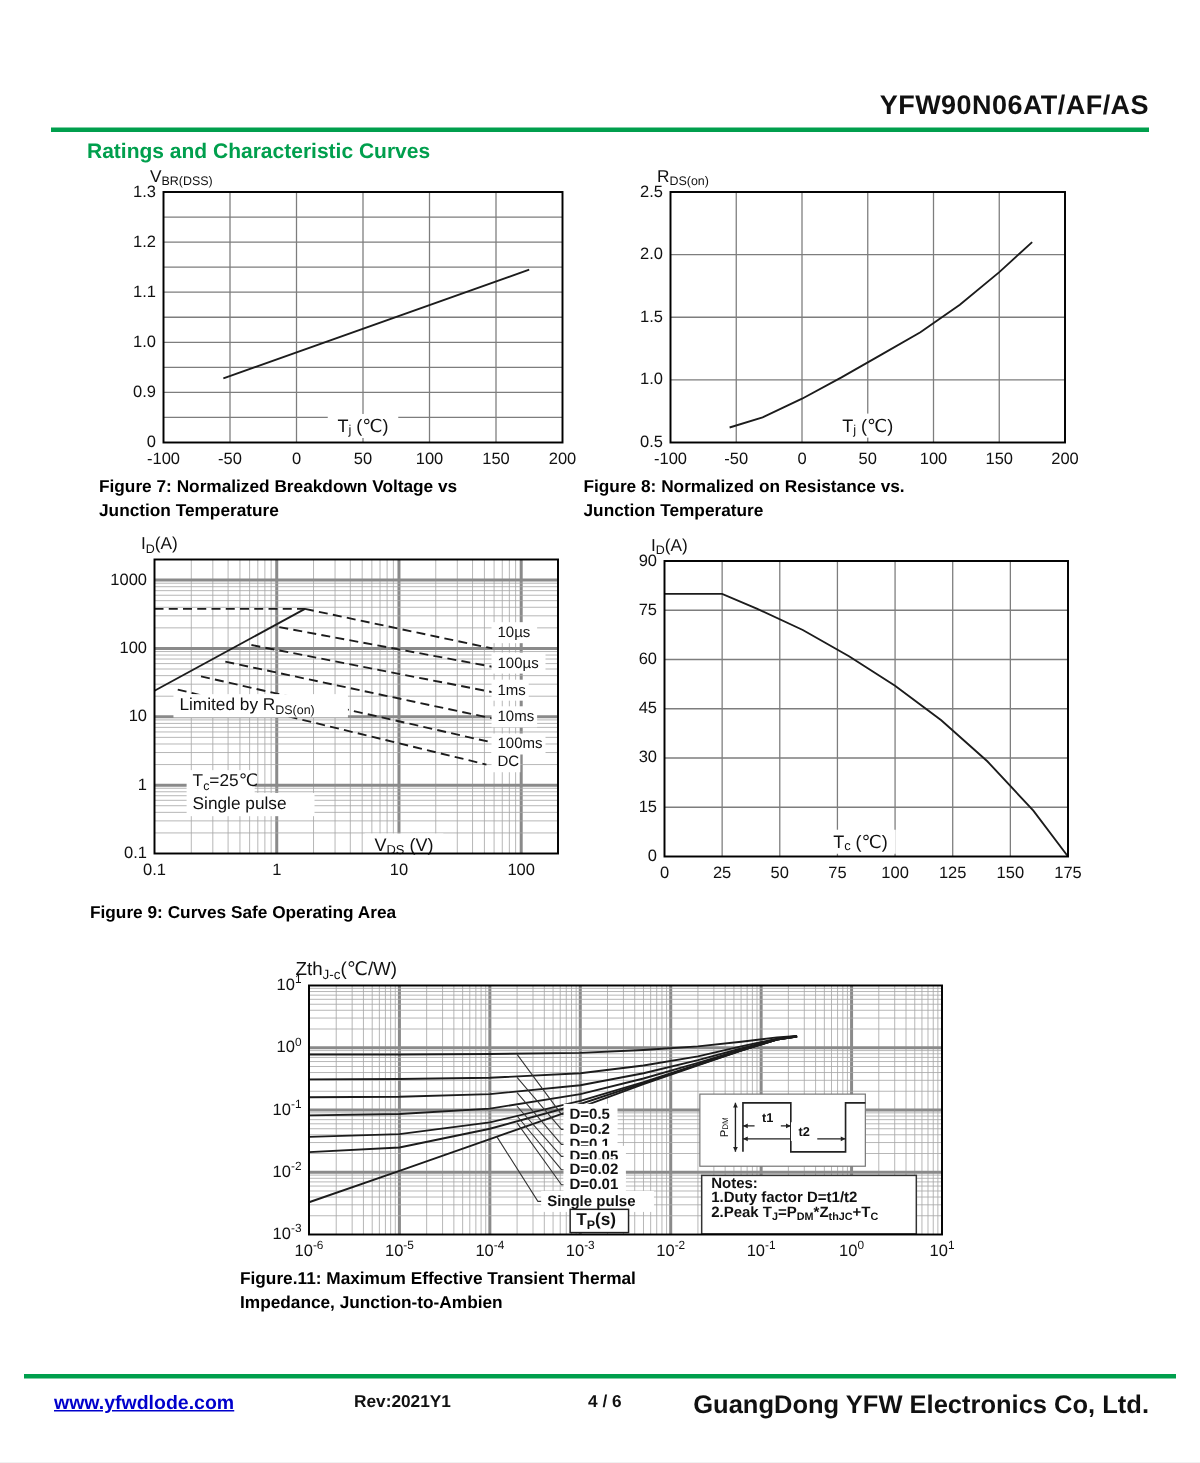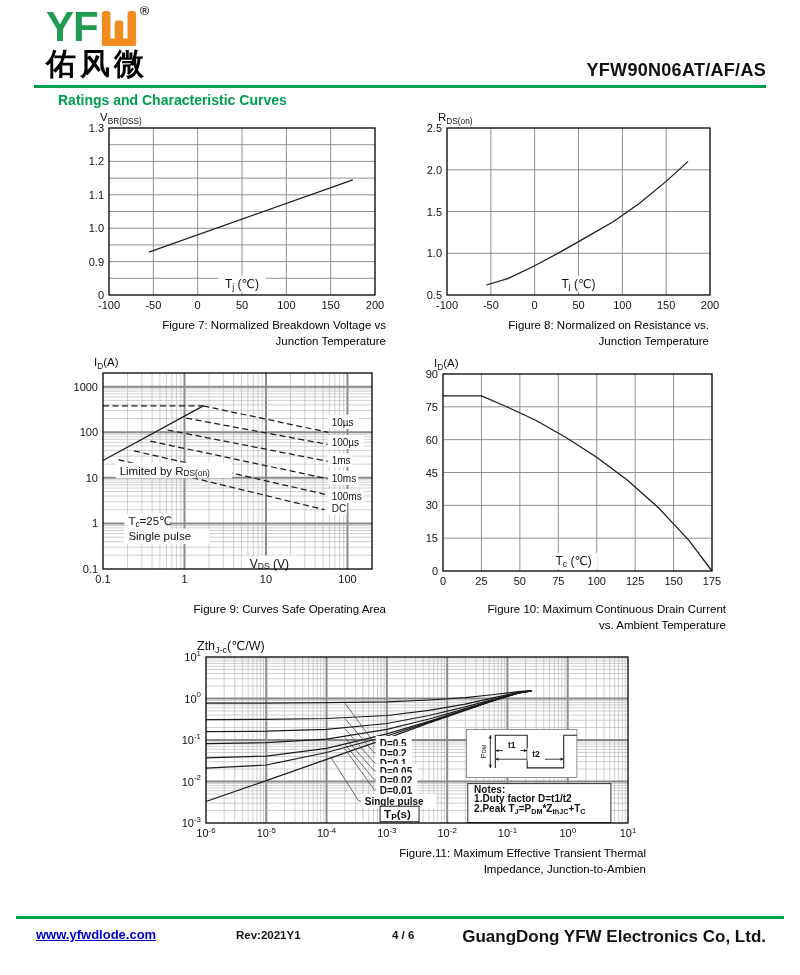--- a/index.html
+++ b/index.html
@@ -17,51 +17,38 @@
   .hrule{position:absolute;left:34px;top:85px;width:732px;height:3px;background:var(--green);}
   .sectitle{position:absolute;left:34px;top:92px;font-size:14px;font-weight:800;color:var(--green);padding-left:24px;}
   
   .chart{position:absolute;}
   .chart svg{display:block;}
   #c-fig7 {left:66px; top:113px;}
   #c-fig8 {left:404px;top:113px;}
   #c-fig9 {left:60px; top:355px;}
   #c-fig10{left:400px;top:355px;}
   #c-fig11{left:158px;top:638px;}
-  .fig-cap{position:absolute;text-align:right;font-size:11.5px;font-weight:400;line-height:16px;color:#000;}
+  .fig-cap{position:absolute;text-align:left;font-size:11.5px;font-weight:700;line-height:16px;color:#000;}
   #cap-fig7 {left:66px; top:317px;width:320px;}
   #cap-fig8 {left:389px;top:317px;width:320px;}
   #cap-fig9 {left:60px; top:601px;width:326px;}
   #cap-fig10{left:400px;top:601px;width:326px;}
   #cap-fig11{left:160px;top:845px;width:486px;}
   
   .frule{position:absolute;left:16px;top:916px;width:768px;height:3px;background:var(--green);}
   .flink{position:absolute;left:36px;top:927px;font-size:13px;font-weight:800;color:var(--link);text-decoration:underline;}
   .frev{position:absolute;left:236px;top:929px;font-size:11.5px;font-weight:800;}
   .fpage{position:absolute;left:392px;top:929px;font-size:11.5px;font-weight:800;}
   .fcomp{position:absolute;right:34px;top:927px;font-size:17px;font-weight:800;}
 </style>
 </head>
 <body>
 
 <div class="page">
 
-  <div class="logo">
-    <div class="logo-row">
-      <span class="logo-yf">YF</span>
-      <svg class="logo-w" width="38" height="38" viewBox="0 0 40 40">
-        <rect x="2" y="1" width="9" height="37" rx="3" fill="#F28C1E"></rect>
-        <rect x="29" y="1" width="9" height="37" rx="3" fill="#F28C1E"></rect>
-        <rect x="15.5" y="11" width="9" height="27" rx="3" fill="#F28C1E"></rect>
-        <rect x="2" y="30" width="36" height="8" rx="3" fill="#F28C1E"></rect>
-      </svg>
-      <span class="logo-reg">®</span>
-    </div>
-    <div class="logo-cn">佑风微</div>
-  </div>
 
   <div class="partno">YFW90N06AT/AF/AS</div>
   <div class="hrule"></div>
   <div class="sectitle">Ratings and Characteristic Curves</div>
 
   <div class="chart" id="c-fig7">
       <svg viewBox="0 0 320 198" width="320" height="198">
         <line x1="87.33333333333333" y1="15" x2="87.33333333333333" y2="182" stroke="#7d7d7d" stroke-width="0.85"></line>
         <line x1="131.66666666666666" y1="15" x2="131.66666666666666" y2="182" stroke="#7d7d7d" stroke-width="0.85"></line>
         <line x1="176" y1="15" x2="176" y2="182" stroke="#7d7d7d" stroke-width="0.85"></line>
@@ -437,24 +424,20 @@
     <div>Figure 7: Normalized Breakdown Voltage vs</div>
     <div>Junction Temperature</div>
   </div>
   <div class="fig-cap" id="cap-fig8">
     <div>Figure 8: Normalized on Resistance vs.</div>
     <div>Junction Temperature</div>
   </div>
   <div class="fig-cap" id="cap-fig9">
     <div>Figure 9: Curves Safe Operating Area</div>
   </div>
-  <div class="fig-cap" id="cap-fig10">
-    <div>Figure 10: Maximum Continuous Drain Current</div>
-    <div>vs. Ambient Temperature</div>
-  </div>
   <div class="fig-cap" id="cap-fig11">
     <div>Figure.11: Maximum Effective Transient Thermal</div>
     <div>Impedance, Junction-to-Ambien</div>
   </div>
 
   <div class="frule"></div>
   <a class="flink" href="#">www.yfwdlode.com</a>
   <div class="frev">Rev:2021Y1</div>
   <div class="fpage">4 / 6</div>
   <div class="fcomp">GuangDong YFW Electronics Co, Ltd.</div>

